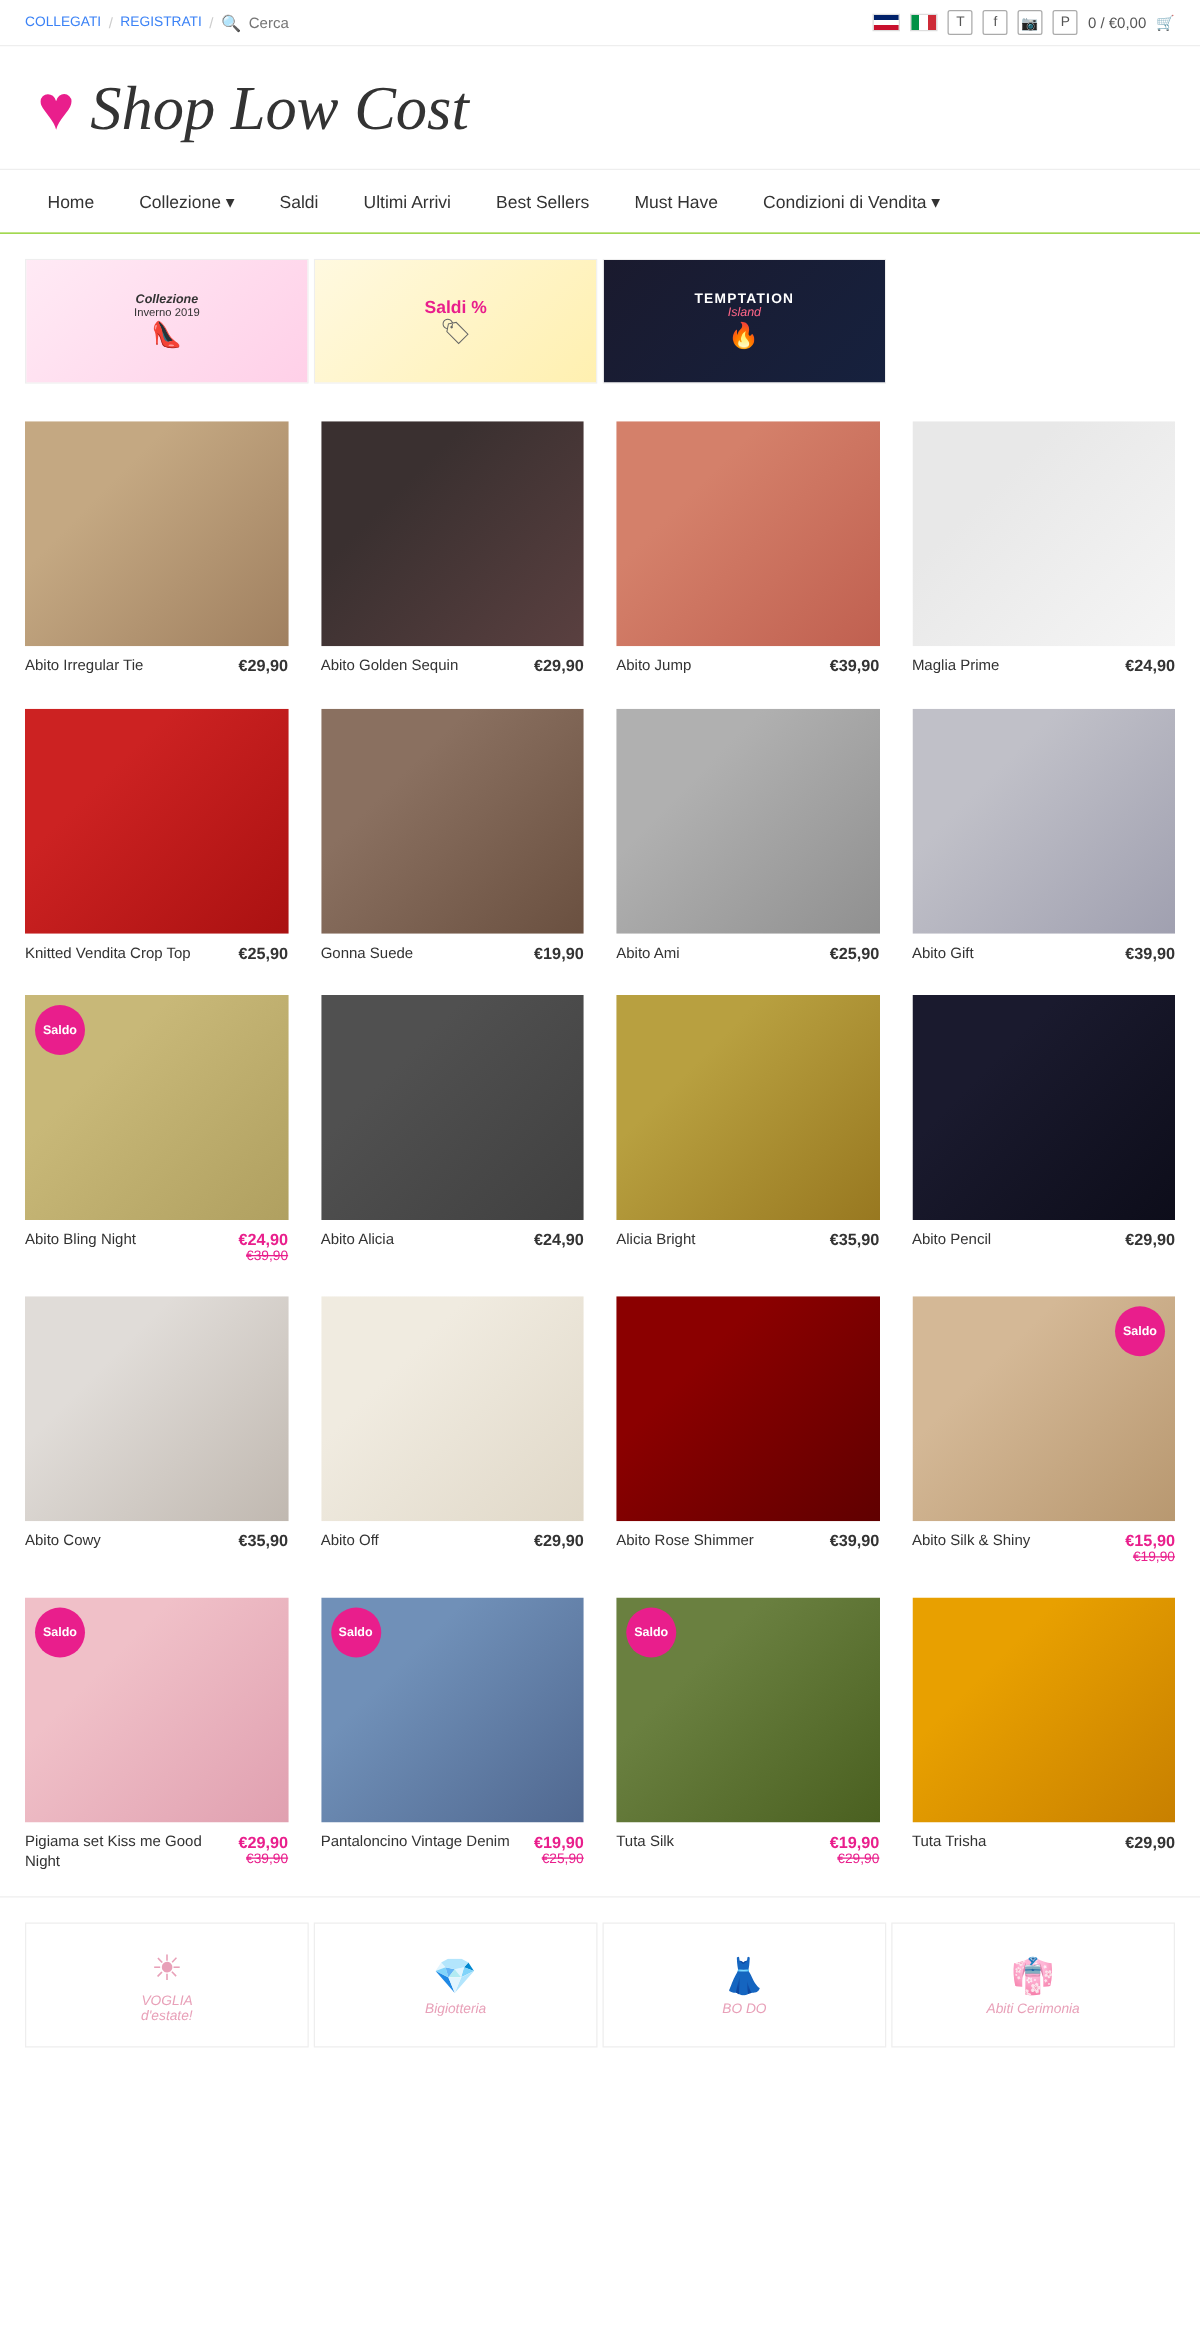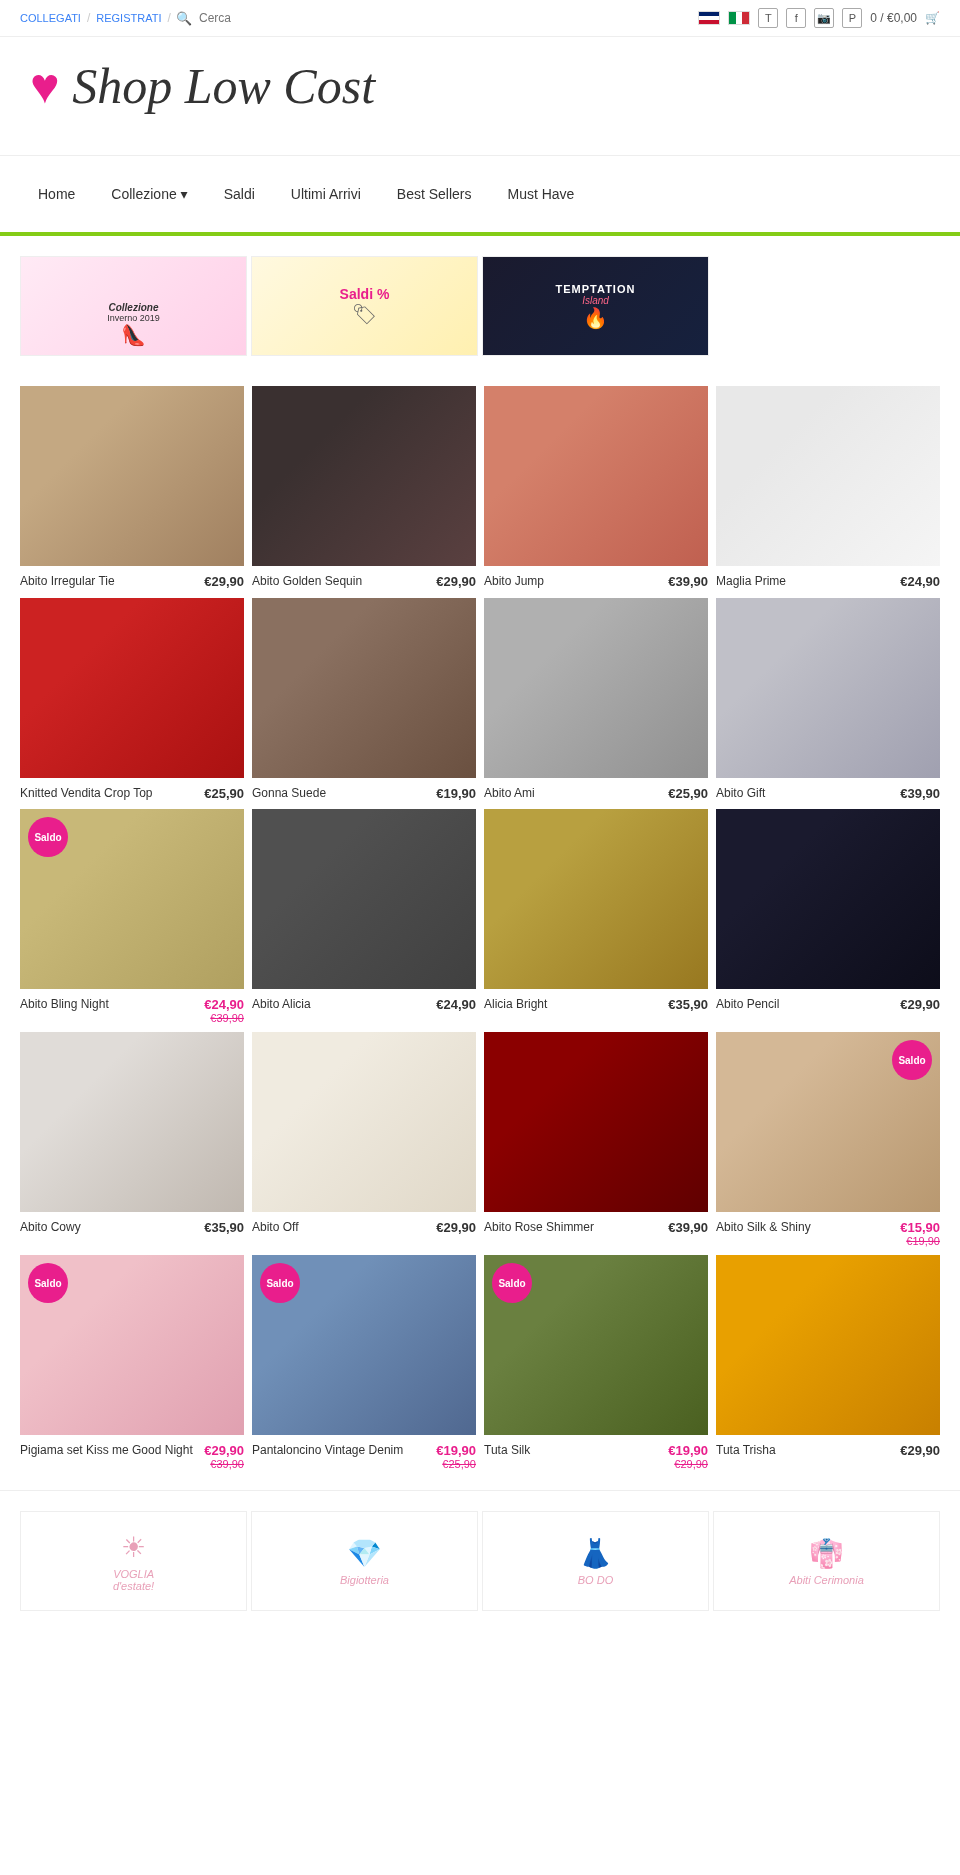--- a/index.html
+++ b/index.html
@@ -19,39 +19,39 @@
     .flag-it { background: linear-gradient(90deg, #009246 33%, #fff 33% 66%, #ce2b37 66%); }
     .social-icon { width: 20px; height: 20px; display: inline-flex; align-items: center; justify-content: center;
       border: 1px solid #aaa; border-radius: 2px; font-size: 11px; color: #555; text-decoration: none; }
     .cart-info { font-size: 12px; color: #555; }
 
     
     .logo-area { padding: 20px 30px; }
     .logo-text { font-family: 'Georgia', serif; font-size: 50px; font-style: italic; color: #333; }
 
     
-    nav { border-top: 1px solid #eee; border-bottom: 4px solid #84cc16; padding: 16px 20px; margin-top: 20px; }
+    nav { border-top: 1px solid #eee; border-bottom: 1px solid #84cc16; padding: 3px 20px; }
     nav ul { display: flex; list-style: none; gap: 0; }
     nav ul li a { display: block; padding: 14px 18px; text-decoration: none; color: #333; font-size: 14px; }
 
     
     .banner-grid { display: grid; grid-template-columns: repeat(4, 1fr); gap: 4px; padding: 20px; }
     .banner-item { height: 100px; overflow: hidden; position: relative; cursor: pointer; }
     .banner-placeholder { width: 100%; height: 100%; display: flex; align-items: center; justify-content: center;
       font-size: 11px; text-align: center; color: #666; border: 1px solid #eee; }
 
     
     .banner-1 { background: linear-gradient(135deg, #ffe0f0 0%, #ffd0e8 100%); }
     .banner-2 { background: linear-gradient(135deg, #fff8e0 0%, #fff0c0 100%); }
     .banner-3 { background: linear-gradient(135deg, #1a1a2e 0%, #16213e 100%); }
     .banner-4 { background: linear-gradient(135deg, #f5e6d3 0%, #e8d5b7 100%); }
 
     
     .products-section { padding: 10px 20px 20px; }
-    .products-grid { display: grid; grid-template-columns: repeat(4, 1fr); gap: 8px; }
+    .products-grid { display: grid; grid-template-columns: repeat(4, 1fr); gap: 26px; }
     .product-card { cursor: pointer; }
     .product-image { position: relative; width: 100%; height: 180px; overflow: hidden; margin-bottom: 8px; }
     .product-image-placeholder { width: 100%; height: 100%; background: #f0f0f0; display: flex; align-items: center; justify-content: center; }
     .sale-badge { position: absolute; top: 8px; left: 8px; background: #e91e8c; color: #fff;
       border-radius: 50%; width: 40px; height: 40px; display: flex; align-items: center; justify-content: center;
       font-size: 10px; font-weight: bold; }
     .sale-badge-right { position: absolute; top: 8px; right: 8px; background: #e91e8c; color: #fff;
       border-radius: 50%; width: 40px; height: 40px; display: flex; align-items: center; justify-content: center;
       font-size: 10px; font-weight: bold; }
     .product-info { display: flex; justify-content: space-between; align-items: flex-start; gap: 4px; }
@@ -135,26 +135,29 @@
       </li>
     <li>
         <a href="#">Ultimi Arrivi</a>
       </li>
     <li>
         <a href="#">Best Sellers</a>
       </li>
     <li>
         <a href="#">Must Have</a>
       </li>
+    <li>
+        <a href="#">Condizioni di Vendita ▾</a>
+      </li>
   </ul>
 </nav>
 
 <div class="banner-grid">
   <div class="banner-item banner-1">
-    <div class="banner-placeholder" style="background:linear-gradient(135deg,#ffeaf5,#ffd0e8);align-items:flex-end;">
+    <div class="banner-placeholder" style="background:linear-gradient(135deg,#ffeaf5,#ffd0e8);">
       <div style="text-align:center;padding:8px;">
         <div style="font-size:10px;font-weight:bold;color:#333;font-style:italic;">Collezione</div>
         <div style="font-size:9px;color:#333;">Inverno 2019</div>
         <div style="font-size:20px;">👠</div>
       </div>
     </div>
   </div>
   <div class="banner-item banner-2">
     <div class="banner-placeholder" style="background:linear-gradient(135deg,#fff9e0,#fff0b0);">
       <div style="text-align:center;padding:8px;">

